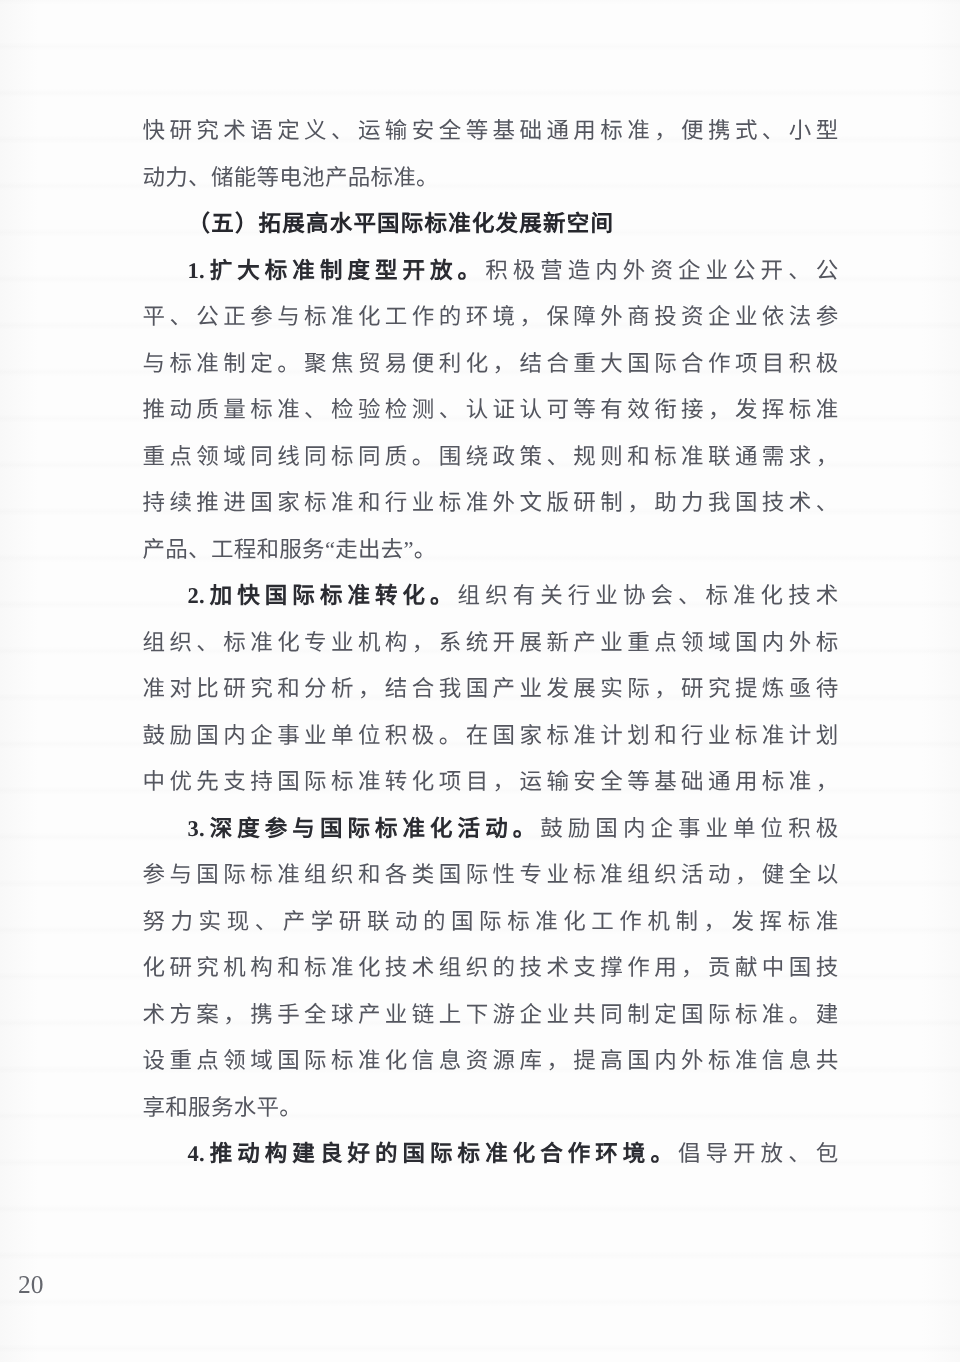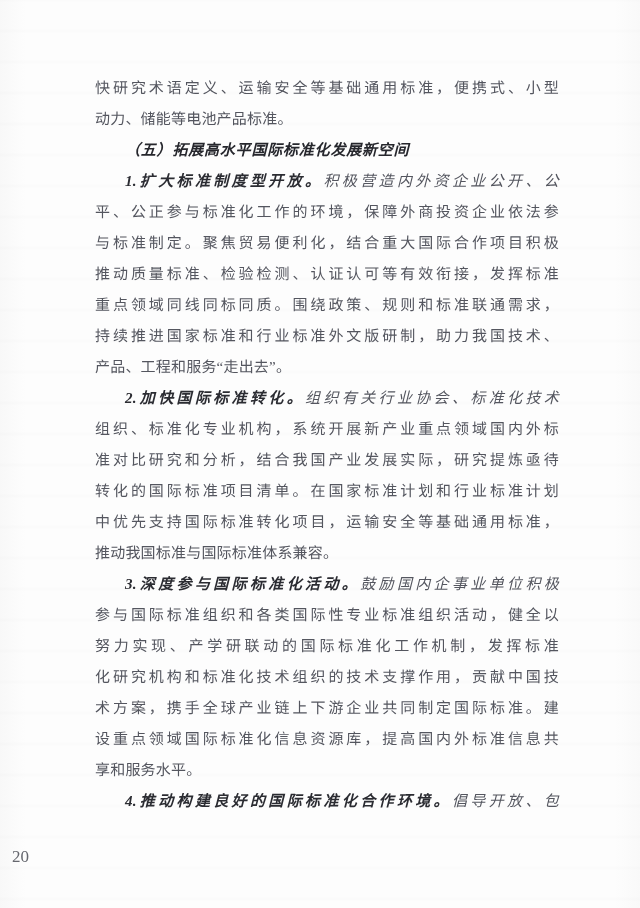--- a/index.html
+++ b/index.html
@@ -39,21 +39,20 @@
     white-space: normal;
     text-align: justify;
     text-align-last: justify;
     text-justify: inter-ideograph;
   }
   .line.nojust {
     text-align: left;
   }
   .line.indent {
     padding-left: 2em;
-    font-style: italic;
   }
   .line .bold-lead {
     font-weight: 700;
     color: #2b2c32;
   }
   .line.heading .bold-lead {
     color: #26272d;
     letter-spacing: 0.8px;
   }
   .page-number {
@@ -105,27 +104,24 @@
       <div class="line indent just">
     <span class="bold-lead">2.加快国际标准转化。</span><span class="line-text">组织有关行业协会、标准化技术</span>
   </div>
       <div class="line just">
     <span class="line-text">组织、标准化专业机构，系统开展新产业重点领域国内外标</span>
   </div>
       <div class="line just">
     <span class="line-text">准对比研究和分析，结合我国产业发展实际，研究提炼亟待</span>
   </div>
       <div class="line just">
-    <span class="line-text">转化的国际标准项目清单。在国家标准计划和行业标准计划</span>
+    <span class="line-text">鼓励国内企事业单位积极。在国家标准计划和行业标准计划</span>
   </div>
       <div class="line just">
     <span class="line-text">中优先支持国际标准转化项目，运输安全等基础通用标准，</span>
-  </div>
-      <div class="line nojust">
-    <span class="line-text">推动我国标准与国际标准体系兼容。</span>
   </div>
       <div class="line indent just">
     <span class="bold-lead">3.深度参与国际标准化活动。</span><span class="line-text">鼓励国内企事业单位积极</span>
   </div>
       <div class="line just">
     <span class="line-text">参与国际标准组织和各类国际性专业标准组织活动，健全以</span>
   </div>
       <div class="line just">
     <span class="line-text">努力实现、产学研联动的国际标准化工作机制，发挥标准</span>
   </div>

